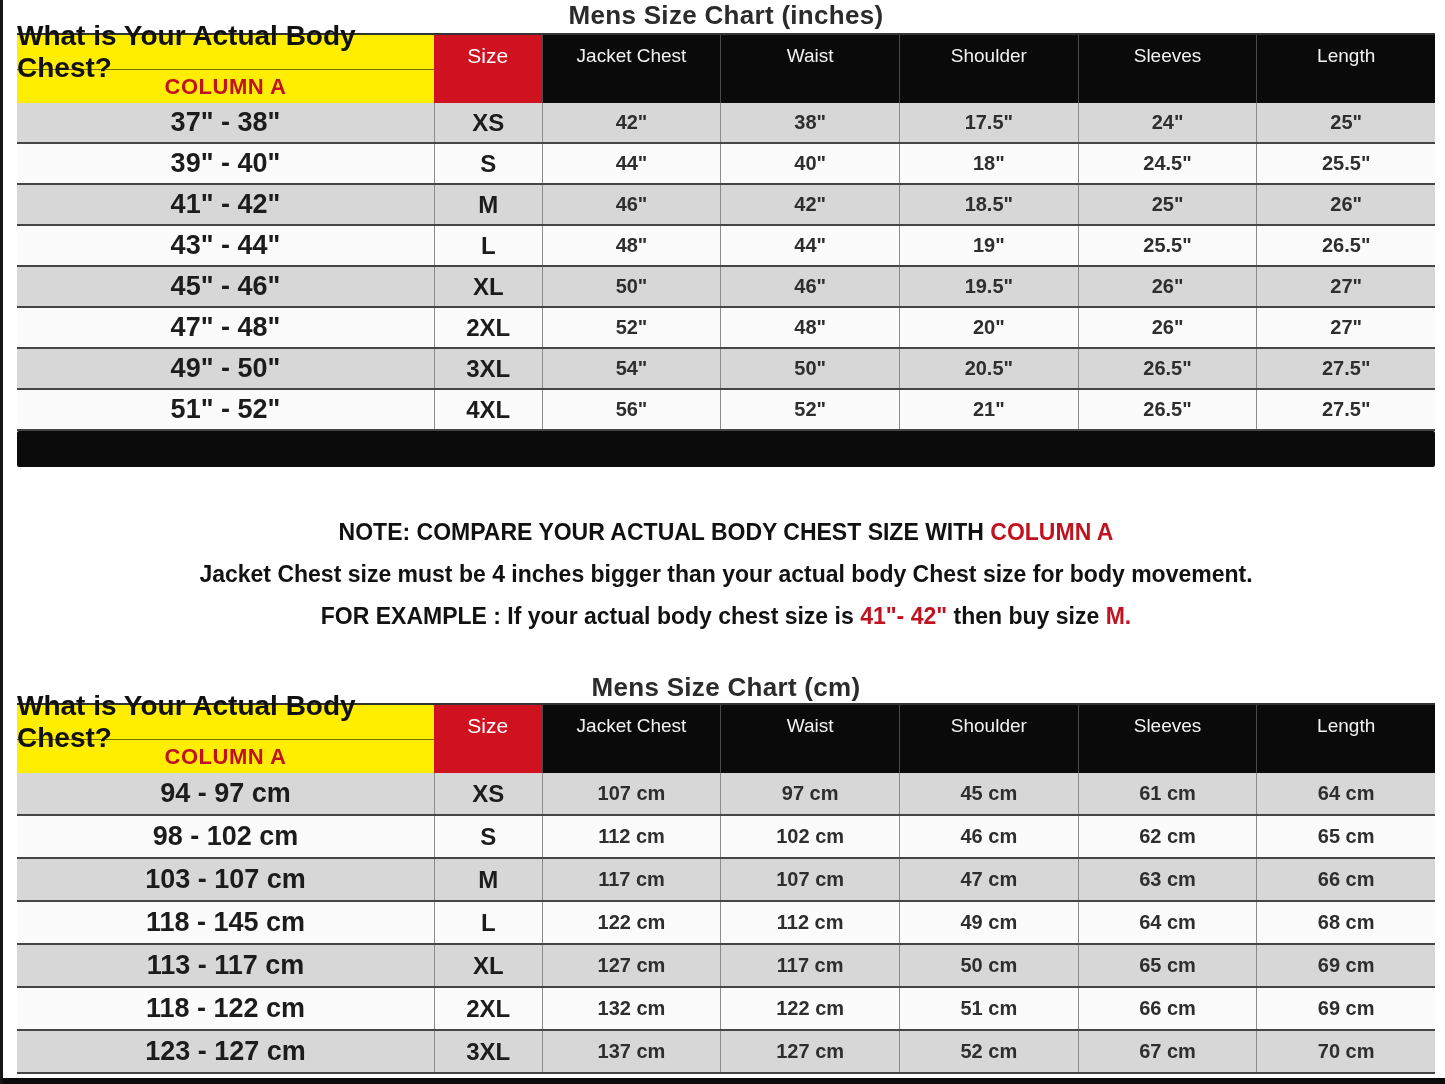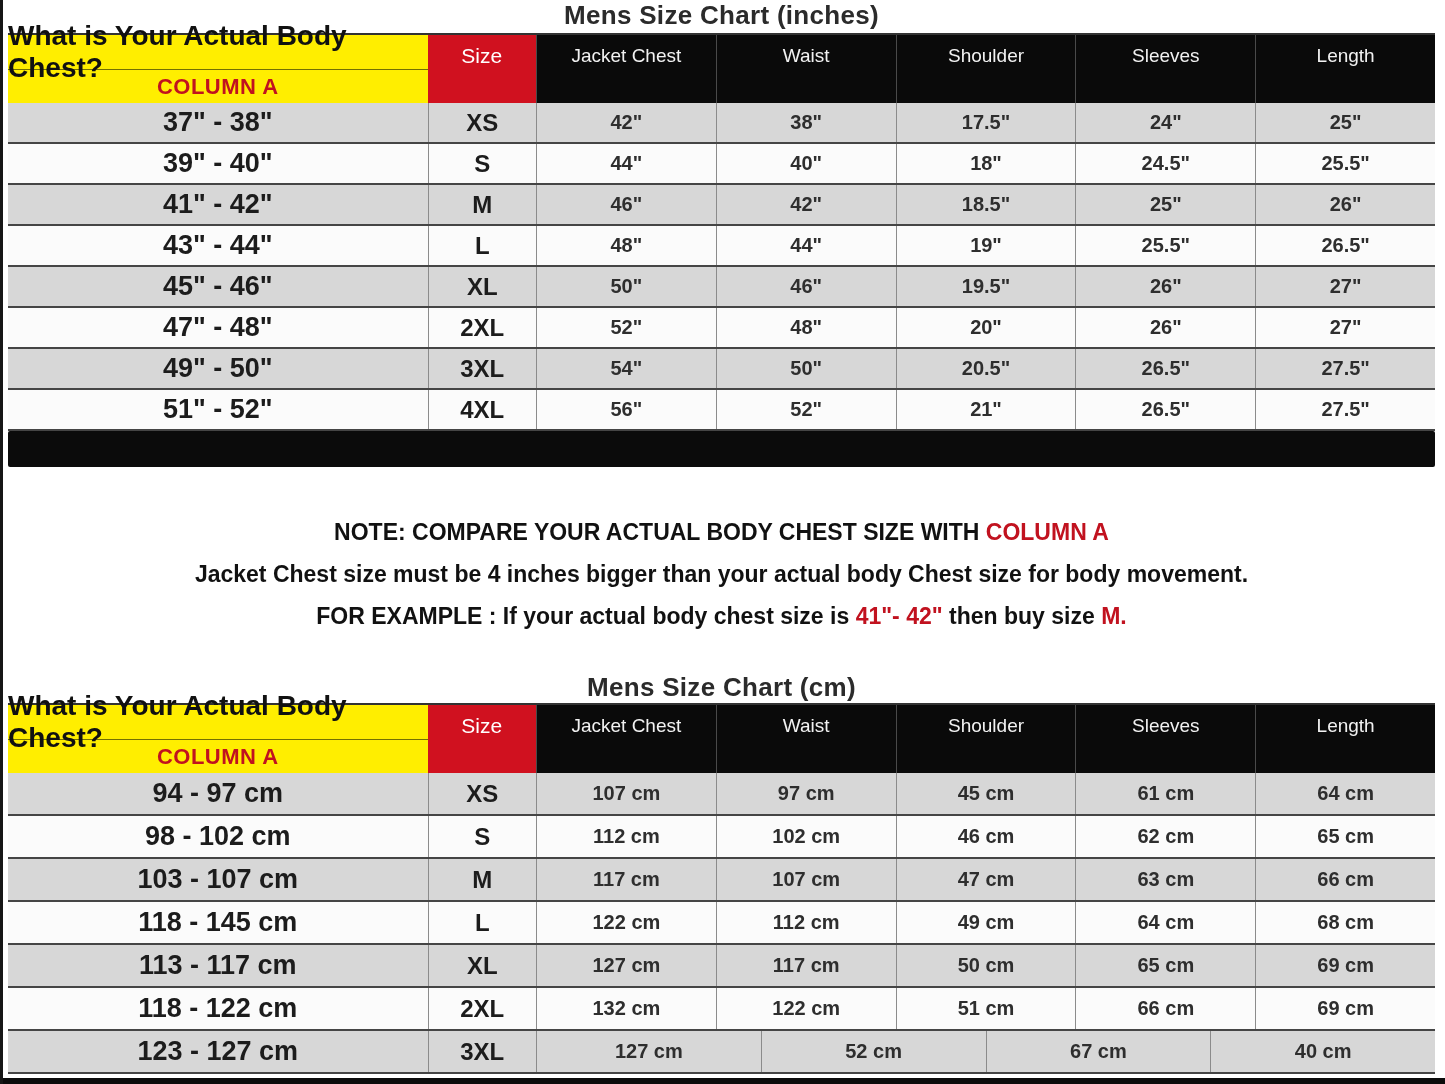--- a/index.html
+++ b/index.html
@@ -6,21 +6,21 @@
   .page{
     position:relative;
     width:1445px;height:1084px;
     overflow:hidden;
     background:#ffffff;
     border-left:3px solid #161616;
     box-sizing:border-box;
     font-family:"Liberation Sans","DejaVu Sans",sans-serif;
     color:#1a1a1a;
   }
-  .inner{padding:0 10px 0 5px;}
+  .inner{padding:0 10px 0 14px;}
   .chart-title{
     height:33px;line-height:30px;
     text-align:center;
     font-size:26px;font-weight:700;
     color:#2b2b2b;
     letter-spacing:.3px;
   }
   .chart-title.cm{margin-top:0;height:36px;line-height:40px;}
   
   .size-table{width:100%;}
@@ -271,23 +271,24 @@
             <div class="cell size">2XL</div>
             <div class="cell val">132 cm</div>
             <div class="cell val">122 cm</div>
             <div class="cell val">51 cm</div>
             <div class="cell val">66 cm</div>
             <div class="cell val">69 cm</div>
           </div>
           <div class="trow gray">
             <div class="cell chest">123 - 127 cm</div>
             <div class="cell size">3XL</div>
+            <div class="cell val">137 cm</div>
             <div class="cell val">127 cm</div>
             <div class="cell val">52 cm</div>
             <div class="cell val">67 cm</div>
-            <div class="cell val">40 cm</div>
+            <div class="cell val">70 cm</div>
           </div>
         </div>
     </div>
 
   </div>
   <div class="bottom-bar"></div>
 </div>
 
 </body></html>

